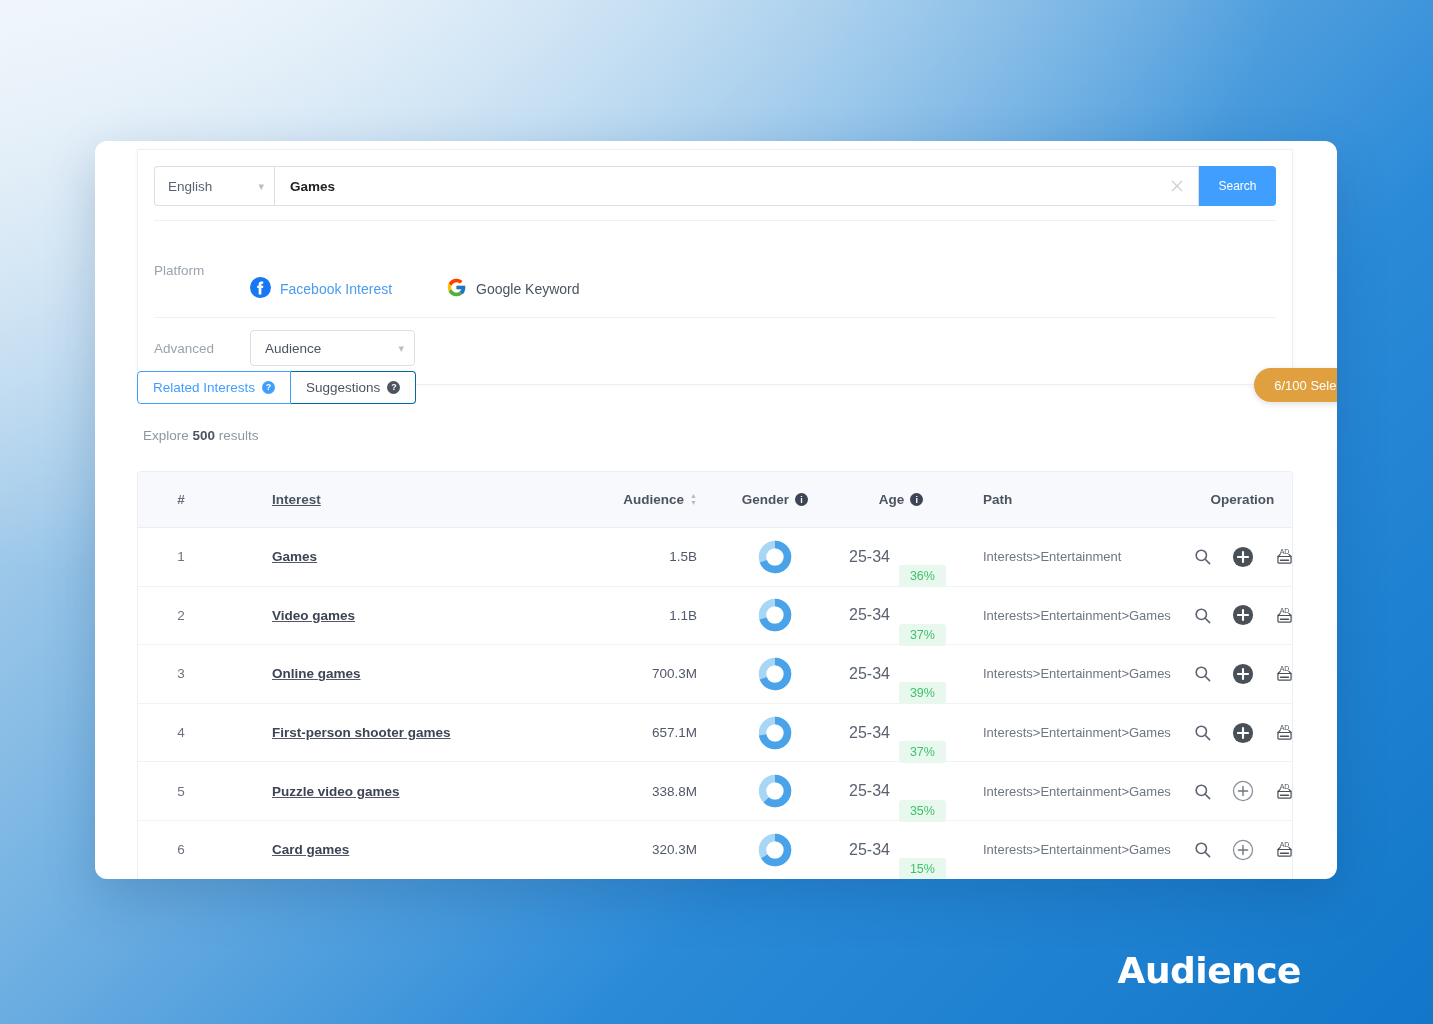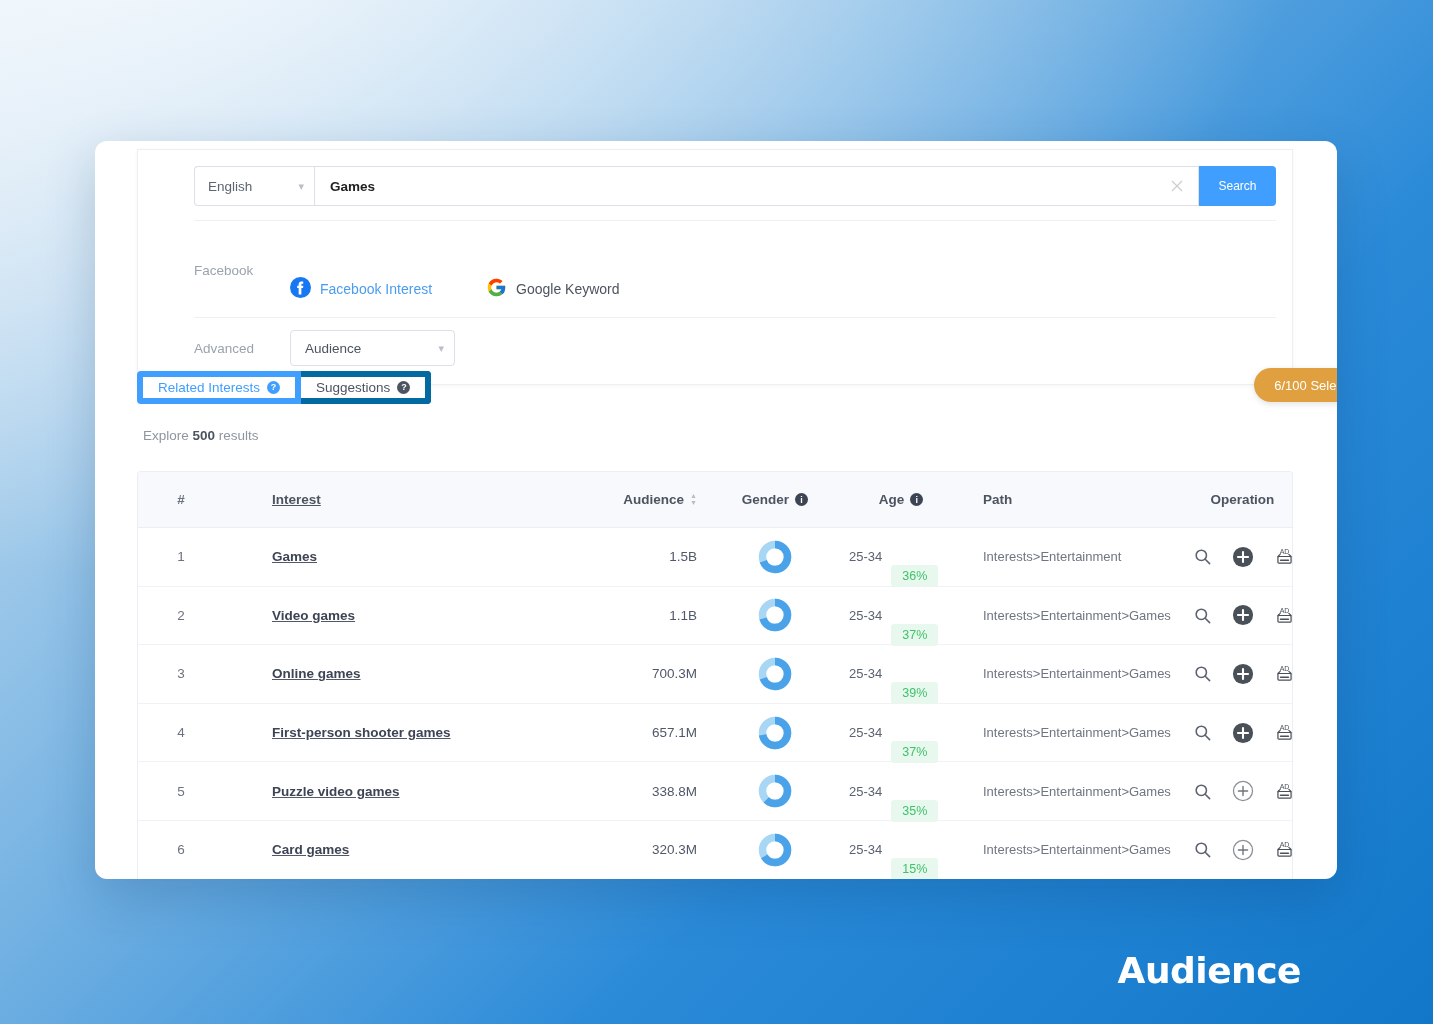--- a/index.html
+++ b/index.html
@@ -28,21 +28,20 @@
 
   
   #search-panel {
     position: absolute;
     left: 42px; top: 8px;
     width: 1156px;
     background: #fff;
     border: 1px solid #eceff3;
     border-radius: 0;
     box-shadow: 0 1px 4px rgba(0,0,0,.04);
-    padding-left: 40px;
   }
   .panel-row { display: flex; align-items: center; }
   #search-row { padding: 16px 16px 14px 16px; }
 
   .search-group { display: flex; width: 100%; height: 40px; }
   .lang-select {
     width: 120px; height: 40px;
     border: 1px solid #dcdfe6;
     border-right: none;
     border-radius: 4px 0 0 4px;
@@ -110,21 +109,21 @@
 
   
   #tabs-row {
     position: absolute; left: 42px; top: 230px;
     display: flex;
   }
   .tab {
     height: 33px;
     display: flex; align-items: center; gap: 7px;
     padding: 0 15px;
-    border: 6px solid #0369a1;
+    border: 1px solid #0369a1;
     background: #fff;
     font-size: 13.5px; color: #4c5460;
     cursor: pointer;
   }
   .tab:first-child { border-radius: 4px 0 0 4px; }
   .tab:last-child  { border-radius: 0 4px 4px 0; border-left: none; }
   .tab.active { color: #409eff; border-color: #409eff; z-index: 2; }
   .help-dot {
     width: 13px; height: 13px; border-radius: 50%;
     background: #4c5460; color: #fff;
@@ -201,21 +200,21 @@
     display: inline-flex; flex-direction: column; gap: 1px;
     color: #b6bcc6; font-size: 7px; line-height: 6px;
   }
   .hdr-info {
     width: 13px; height: 13px; border-radius: 50%;
     background: #3d4454; color: #fff;
     font-size: 9px; font-weight: bold;
     display: inline-flex; align-items: center; justify-content: center;
   }
 
-  .age-val { color: #5a6270; font-size: 13px; }
+  .age-val { color: #5a6270; font-size: 16px; }
   .age-pct {
     background: #e9f8ee; color: #3ec26a;
     font-size: 12.5px;
     padding: 4px 11px;
     border-radius: 3px;
     margin-top: 39px;
   }
 
   .op-icon { cursor: pointer; display: flex; align-items: center; justify-content: center; }
 
@@ -254,21 +253,21 @@
           </span>
         </div>
 
         <button class="search-btn">Search</button>
       </div>
     </div>
 
     <div class="divider-line"></div>
 
     <div class="panel-row" id="platform-row">
-      <div class="row-label">Facebook</div>
+      <div class="row-label">Platform</div>
 
       <div class="platform-opt active">
         <span>
           <svg width="21" height="21" viewBox="0 0 24 24">
             <circle cx="12" cy="12" r="12" fill="#1877F2"></circle>
             <path d="M15.3 12.5h-2.3V20h-3.1v-7.5H8.2V9.9h1.7V8.4c0-2.1 1.1-3.3 3.2-3.3h2v2.7h-1.3c-.6 0-.8.3-.8.8v1.3h2.2l-.3 2.6z" fill="#fff"></path>
           </svg>
         </span>
         <span class="platform-label">Facebook Interest</span>
       </div>

